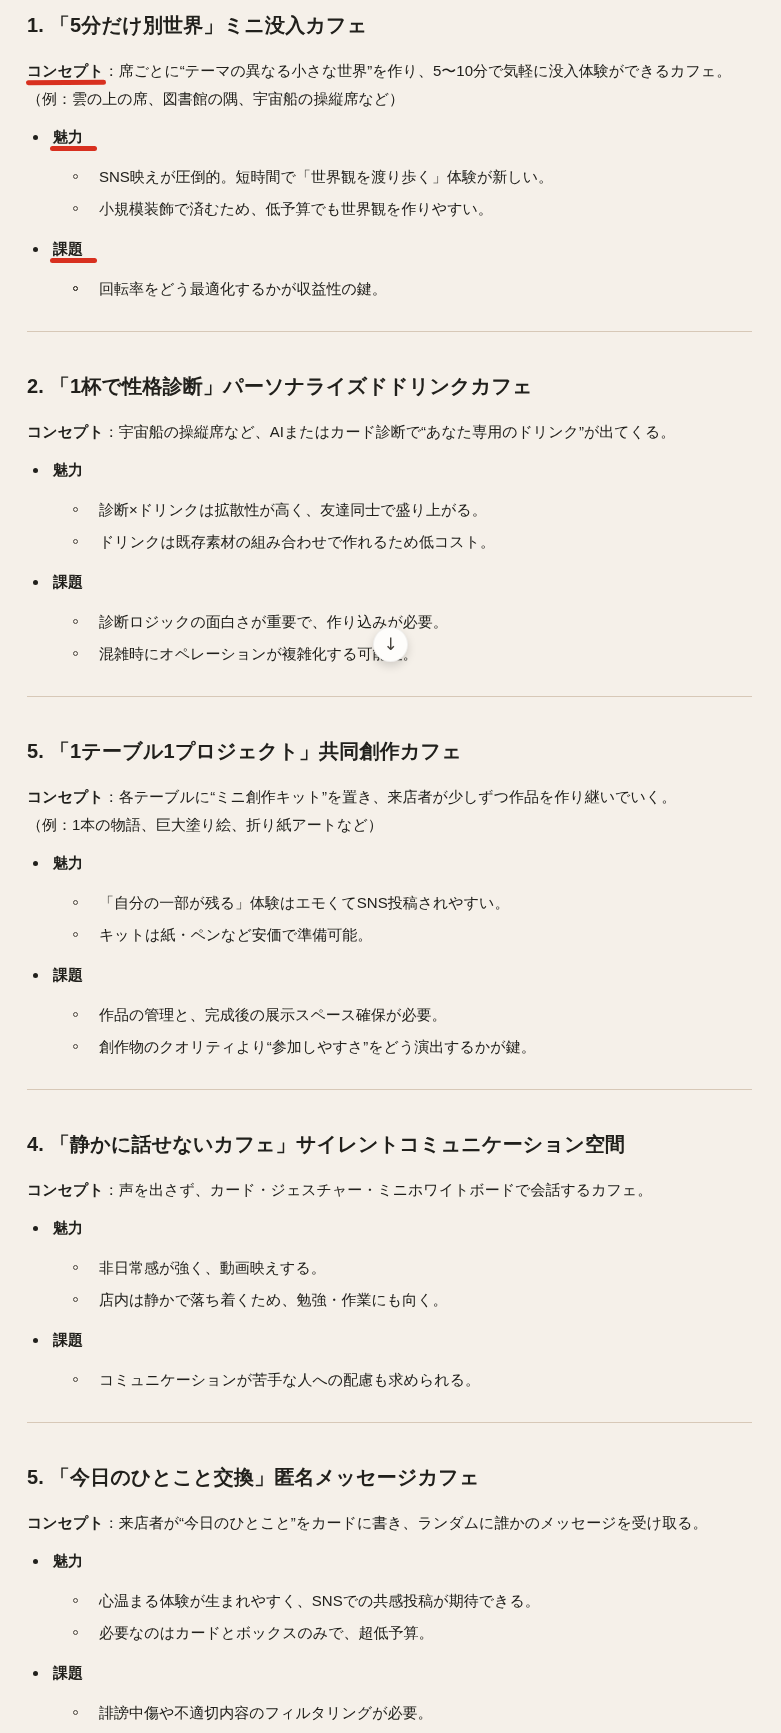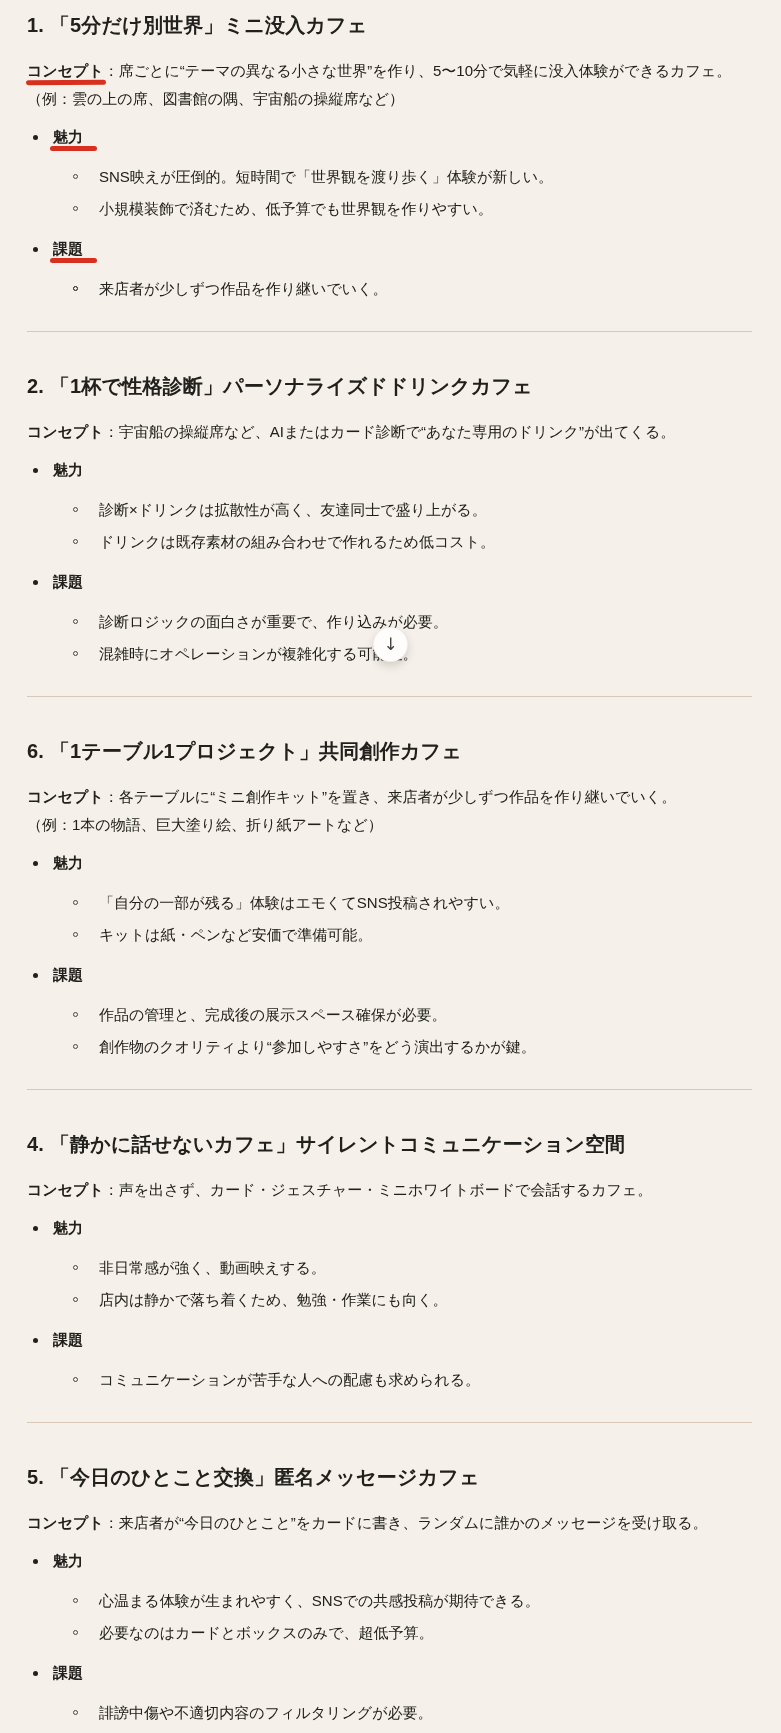--- a/index.html
+++ b/index.html
@@ -69,21 +69,21 @@
 
   <li class="item"><span class="ring"></span><span class="item-text">小規模装飾で済むため、低予算でも世界観を作りやすい。</span></li>
 </ul>
   </div>
 
   <div class="group">
     <div class="glabel-line"><span class="dot"></span><span class="glabel marked">課題</span></div>
     <ul class="items">
   <li class="item"><span class="ring"></span></li>
 
-  <li class="item"><span class="ring"></span><span class="item-text">来店者が少しずつ作品を作り継いでいく。</span></li>
+  <li class="item"><span class="ring"></span><span class="item-text">回転率をどう最適化するかが収益性の鍵。</span></li>
 </ul>
   </div>
 </div>
   </section>
 <hr class="divider">
   <section class="idea">
     <h3 class="heading">2. 「1杯で性格診断」パーソナライズドドリンクカフェ</h3>
     <p class="concept"><span class="concept-label">コンセプト</span><span class="concept-colon">：</span><span class="concept-text">宇宙船の操縦席など、AIまたはカード診断で“あなた専用のドリンク”が出てくる。</span></p>
 
     <div class="groups">
@@ -101,21 +101,21 @@
     <ul class="items">
   <li class="item"><span class="ring"></span><span class="item-text">診断ロジックの面白さが重要で、作り込みが必要。</span></li>
 
   <li class="item"><span class="ring"></span><span class="item-text">混雑時にオペレーションが複雑化する可能性。</span></li>
 </ul>
   </div>
 </div>
   </section>
 <hr class="divider">
   <section class="idea">
-    <h3 class="heading">6. 「1テーブル1プロジェクト」共同創作カフェ</h3>
+    <h3 class="heading">5. 「1テーブル1プロジェクト」共同創作カフェ</h3>
     <p class="concept"><span class="concept-label">コンセプト</span><span class="concept-colon">：</span><span class="concept-text">各テーブルに“ミニ創作キット”を置き、来店者が少しずつ作品を作り継いでいく。</span></p>
     <p class="example">（例：1本の物語、巨大塗り絵、折り紙アートなど）</p>
     <div class="groups">
   <div class="group">
     <div class="glabel-line"><span class="dot"></span><span class="glabel">魅力</span></div>
     <ul class="items">
   <li class="item"><span class="ring"></span><span class="item-text">「自分の一部が残る」体験はエモくてSNS投稿されやすい。</span></li>
 
   <li class="item"><span class="ring"></span><span class="item-text">キットは紙・ペンなど安価で準備可能。</span></li>
 </ul>

